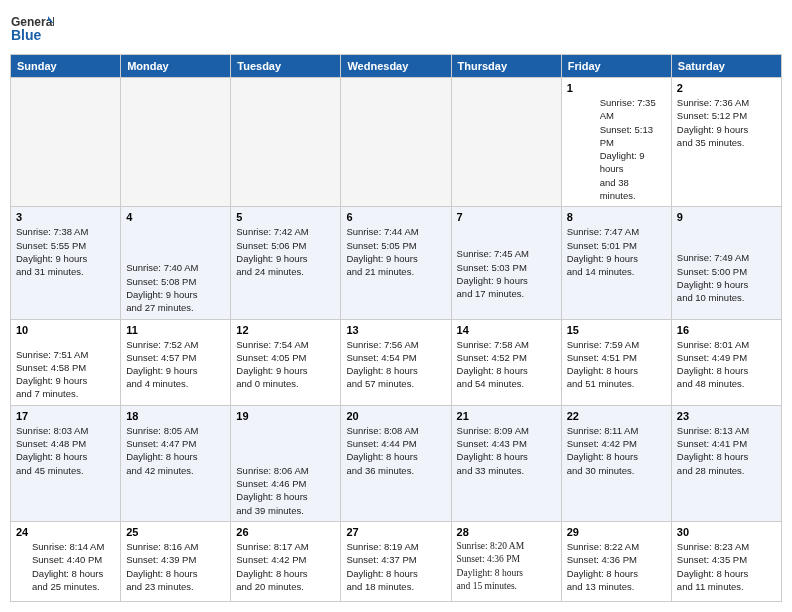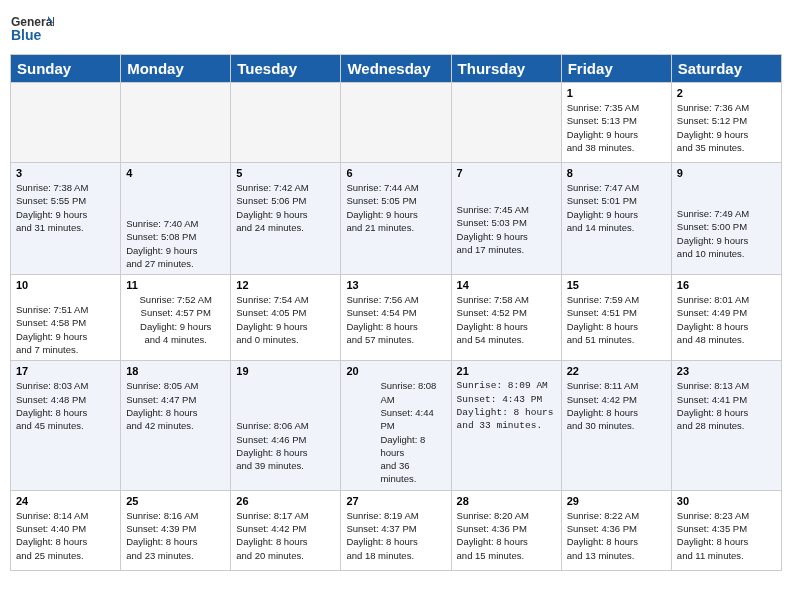--- a/index.html
+++ b/index.html
@@ -31,21 +31,21 @@
     .calendar {
       width: 100%;
       border-collapse: collapse;
       font-size: 10px;
     }
     .calendar th {
       background: #1a5fa8;
       color: #fff;
       text-align: left;
       padding: 5px 6px;
-      font-size: 15px;
+      font-size: 11px;
       font-weight: bold;
       border: 1px solid #ccc;
     }
     .calendar td {
       border: 1px solid #ccc;
       vertical-align: top;
       padding: 4px 5px;
       width: calc(100%/7);
       height: 80px;
       background: #fff;
@@ -97,21 +97,21 @@
   </thead>
   <tbody id="calendar-body">
   <tr>
         <td class="empty"></td>
         <td class="empty"></td>
         <td class="empty"></td>
         <td class="empty"></td>
         <td class="empty"></td>
         <td>
           <span class="day-num">1</span>
-          <div class="day-info" style="white-space: pre-line;">Sunrise: 7:35 AM
+          <div class="day-info" style="white-space: pre-line; margin-left: 33px;">Sunrise: 7:35 AM
 Sunset: 5:13 PM
 Daylight: 9 hours
 and 38 minutes.</div>
         </td>
         <td>
           <span class="day-num">2</span>
           <div class="day-info" style="white-space: pre-line;">Sunrise: 7:36 AM
 Sunset: 5:12 PM
 Daylight: 9 hours
 and 35 minutes.</div>
@@ -171,21 +171,21 @@
       <tr>
         <td>
           <span class="day-num">10</span>
           <div class="day-info" style="white-space: pre-line; margin-top: 12px;">Sunrise: 7:51 AM
 Sunset: 4:58 PM
 Daylight: 9 hours
 and 7 minutes.</div>
         </td>
         <td>
           <span class="day-num">11</span>
-          <div class="day-info" style="white-space: pre-line; text-align: center;">Sunrise: 7:52 AM
+          <div class="day-info" style="white-space: pre-line;">Sunrise: 7:52 AM
 Sunset: 4:57 PM
 Daylight: 9 hours
 and 4 minutes.</div>
         </td>
         <td>
           <span class="day-num">12</span>
           <div class="day-info" style="white-space: pre-line;">Sunrise: 7:54 AM
 Sunset: 4:05 PM
 Daylight: 9 hours
 and 0 minutes.</div>
@@ -236,28 +236,28 @@
         </td>
         <td>
           <span class="day-num">19</span>
           <div class="day-info" style="white-space: pre-line; margin-top: 42px;">Sunrise: 8:06 AM
 Sunset: 4:46 PM
 Daylight: 8 hours
 and 39 minutes.</div>
         </td>
         <td>
           <span class="day-num">20</span>
-          <div class="day-info" style="white-space: pre-line; margin-left: 34px;">Sunrise: 8:08 AM
+          <div class="day-info" style="white-space: pre-line;">Sunrise: 8:08 AM
 Sunset: 4:44 PM
 Daylight: 8 hours
 and 36 minutes.</div>
         </td>
         <td>
           <span class="day-num">21</span>
-          <div class="day-info" style="white-space: pre-line; font-family: Liberation Mono, monospace;">Sunrise: 8:09 AM
+          <div class="day-info" style="white-space: pre-line;">Sunrise: 8:09 AM
 Sunset: 4:43 PM
 Daylight: 8 hours
 and 33 minutes.</div>
         </td>
         <td>
           <span class="day-num">22</span>
           <div class="day-info" style="white-space: pre-line;">Sunrise: 8:11 AM
 Sunset: 4:42 PM
 Daylight: 8 hours
 and 30 minutes.</div>
@@ -266,21 +266,21 @@
           <span class="day-num">23</span>
           <div class="day-info" style="white-space: pre-line;">Sunrise: 8:13 AM
 Sunset: 4:41 PM
 Daylight: 8 hours
 and 28 minutes.</div>
         </td>
       </tr>
       <tr>
         <td>
           <span class="day-num">24</span>
-          <div class="day-info" style="white-space: pre-line;">Sunrise: 8:14 AM
+          <div class="day-info" style="white-space: pre-line; margin-left: 16px;">Sunrise: 8:14 AM
 Sunset: 4:40 PM
 Daylight: 8 hours
 and 25 minutes.</div>
         </td>
         <td>
           <span class="day-num">25</span>
           <div class="day-info" style="white-space: pre-line;">Sunrise: 8:16 AM
 Sunset: 4:39 PM
 Daylight: 8 hours
 and 23 minutes.</div>
@@ -294,21 +294,21 @@
         </td>
         <td>
           <span class="day-num">27</span>
           <div class="day-info" style="white-space: pre-line;">Sunrise: 8:19 AM
 Sunset: 4:37 PM
 Daylight: 8 hours
 and 18 minutes.</div>
         </td>
         <td>
           <span class="day-num">28</span>
-          <div class="day-info" style="white-space: pre-line;">Sunrise: 8:20 AM
+          <div class="day-info" style="white-space: pre-line; font-family: Liberation Serif, serif;">Sunrise: 8:20 AM
 Sunset: 4:36 PM
 Daylight: 8 hours
 and 15 minutes.</div>
         </td>
         <td>
           <span class="day-num">29</span>
           <div class="day-info" style="white-space: pre-line;">Sunrise: 8:22 AM
 Sunset: 4:36 PM
 Daylight: 8 hours
 and 13 minutes.</div>

